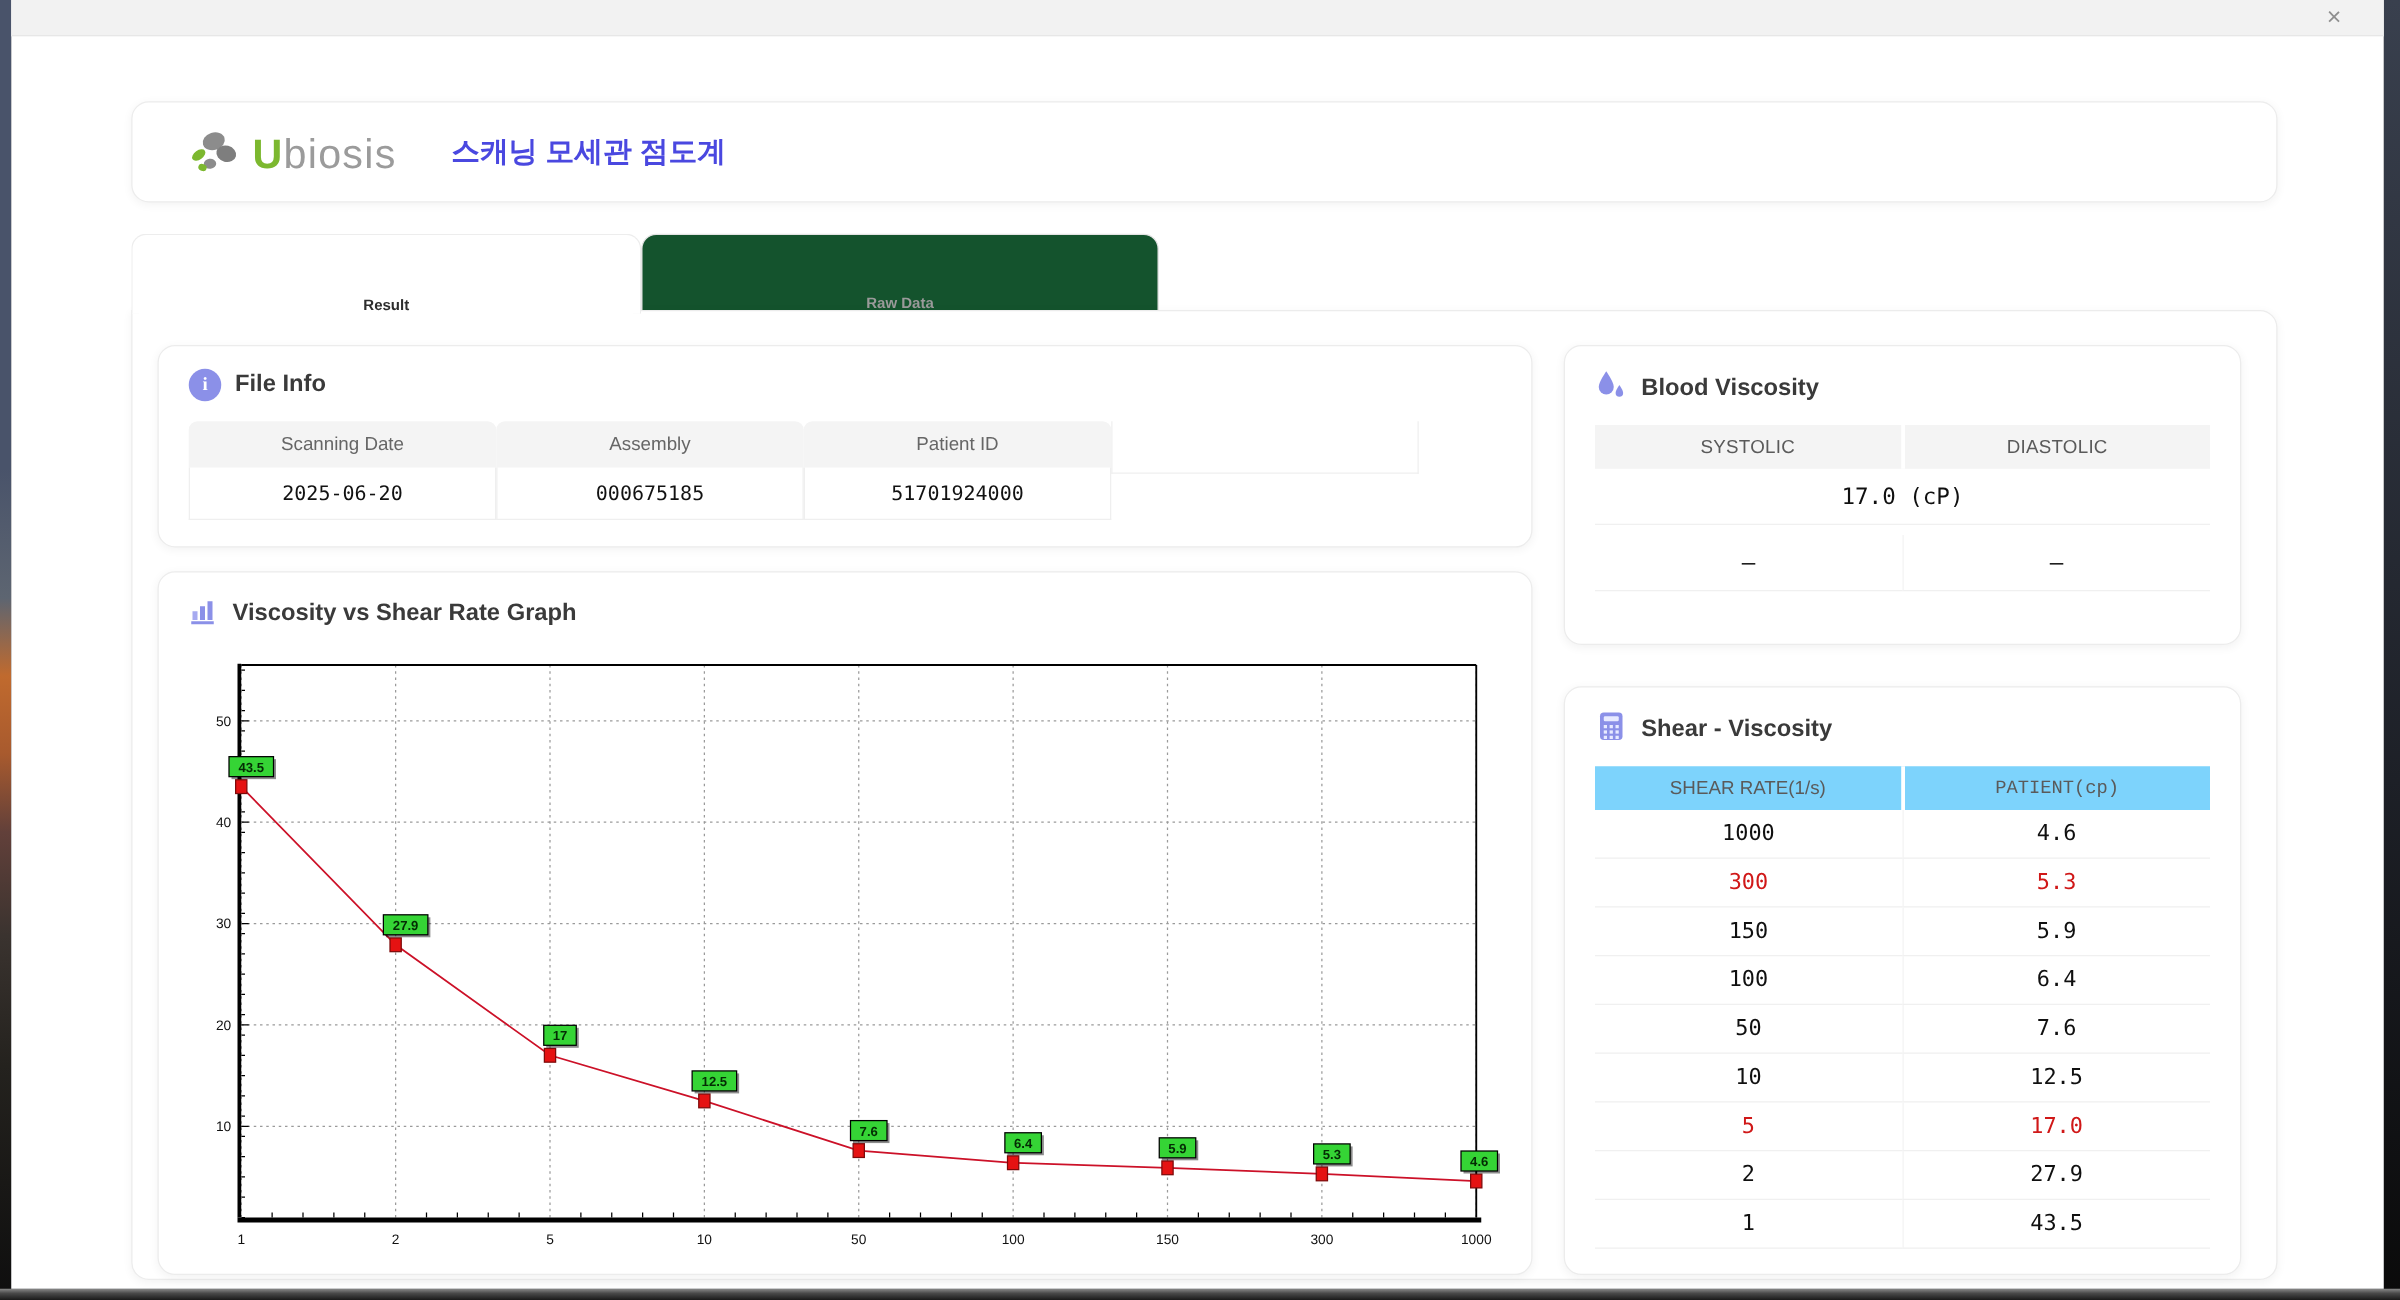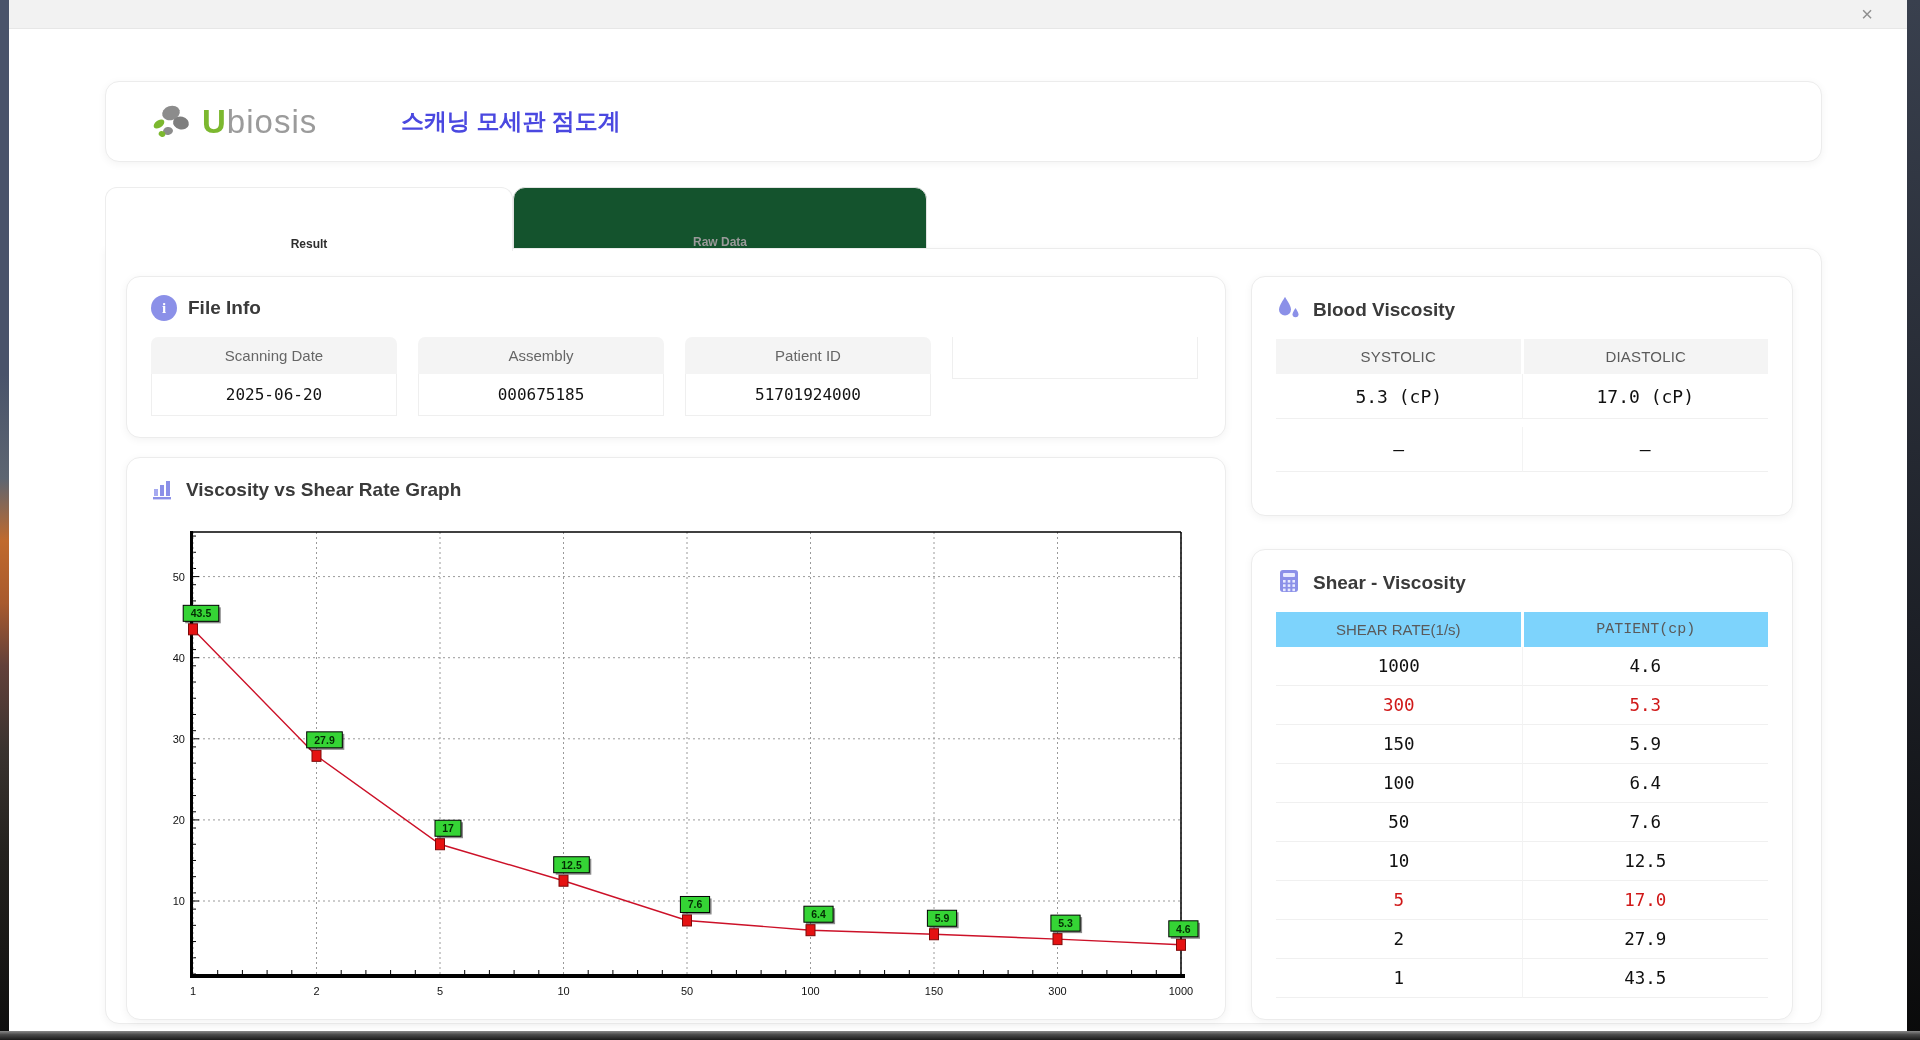--- a/index.html
+++ b/index.html
@@ -22,21 +22,21 @@
 
   .card{position:absolute;background:#fff;border:1px solid #ececec;border-radius:14px;
     box-shadow:0 2px 8px rgba(0,0,0,0.05);}
 
   
   .logo-card{left:96px;top:81px;width:1715px;height:79px;}
   .logo-wrap{position:absolute;left:44px;top:18px;display:flex;align-items:center;gap:8px;}
   .logo-text{font-size:33px;letter-spacing:1px;font-weight:600;}
   .logo-u{color:#7cb82f;}
   .logo-rest{color:#9b9b9b;font-weight:500;}
-  .app-title{position:absolute;left:255px;top:24px;font-size:23px;font-weight:bold;color:#4a48e0;margin-left:40px;}
+  .app-title{position:absolute;left:255px;top:24px;font-size:23px;font-weight:bold;color:#4a48e0;}
 
   
   .tab{position:absolute;display:flex;align-items:flex-end;justify-content:center;font-size:12px;}
   .tab-result{left:96px;top:187px;width:406px;height:63px;background:#fff;border:1px solid #ededed;border-bottom:none;
     border-radius:12px 12px 0 0;font-weight:bold;color:#2d2d2d;z-index:3;}
   .tab-raw{left:504px;top:187px;width:412px;height:61px;background:#14532d;border:1px solid #e3e3e3;
     border-radius:12px 12px 0 0;font-weight:600;color:#9a9a9a;z-index:1;}
 
   .content-card{left:96px;top:248px;width:1715px;height:774px;border-radius:0 14px 14px 14px;z-index:2;}
 
@@ -46,21 +46,21 @@
   .bv-card{left:1242px;top:276px;width:540px;height:238px;z-index:4;}
   .shear-card{left:1242px;top:549px;width:540px;height:469px;z-index:4;}
 
   .card-head{display:flex;align-items:center;gap:11px;padding:18px 24px 0 24px;}
   .card-title{font-size:19px;font-weight:bold;color:#3a3a3a;}
 
   .info-badge{width:26px;height:26px;border-radius:50%;background:#8b90e8;color:#fff;
     display:flex;align-items:center;justify-content:center;font-size:15px;font-weight:bold;font-family:"Liberation Serif",serif;}
 
   
-  .fields{display:flex;gap:21px;padding:16px 24px 0 24px;}
+  .fields{display:flex;padding:16px 24px 0 24px;}
   .field{width:246px;}
   .field-label{height:37px;background:#f4f4f4;border-radius:7px 7px 0 0;display:flex;align-items:center;justify-content:center;
     color:#666;font-size:15px;}
   .field-value{height:41px;border:1px solid #efefef;border-top:none;display:flex;align-items:center;justify-content:center;
     color:#121212;font-size:16px;font-family:"DejaVu Sans Mono",monospace;}
 
   
   .duo{margin:14px 24px 0 24px;}
   .duo-row{display:flex;}
   .duo-cell{flex:1;display:flex;align-items:center;justify-content:center;}
@@ -307,21 +307,20 @@
         </svg>
       </span>
       <div class="card-title">Blood Viscosity</div>
     </div>
     <div class="duo">
       <div class="duo-row duo-head">
         <div class="duo-cell">SYSTOLIC</div>
         <div class="duo-cell">DIASTOLIC</div>
       </div>
       <div class="duo-row duo-vals">
-        <div class="duo-cell">5.3 (cP)</div>
         <div class="duo-cell">17.0 (cP)</div>
       </div>
     </div>
     <div class="duo">
       <div class="duo-row duo-vals">
         <div class="duo-cell">–</div>
         <div class="duo-cell">–</div>
       </div>
     </div>
   </div>

